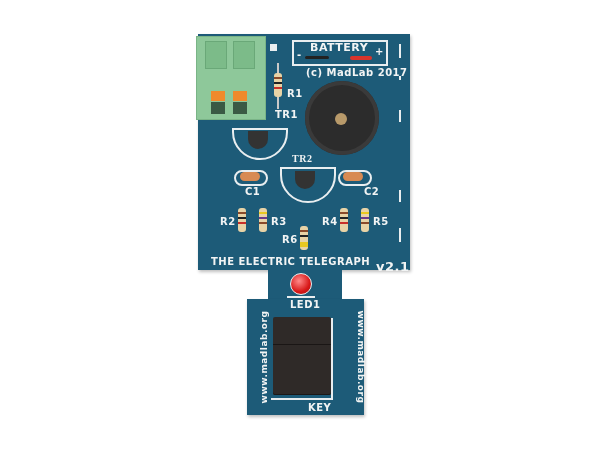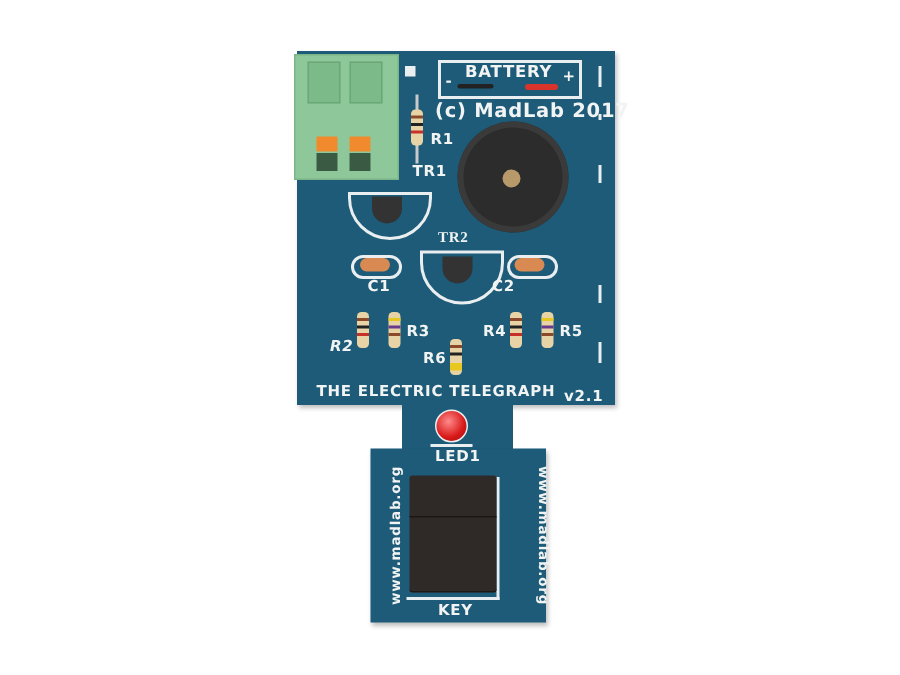--- a/index.html
+++ b/index.html
@@ -34,21 +34,21 @@
   <div style="position:absolute;left:36px;top:65px;width:14px;height:12px;background:#3a5a44;"></div>
 </div>
 <div style="position:absolute;left:270px;top:44px;width:7px;height:7px;background:#e9eef0;"></div>
 
 <div class="outline" style="left:292px;top:40px;width:92px;height:22px;"></div>
 <span class="silk" style="left:310px;top:41px;font-size:11px;">BATTERY</span>
 <span class="silk" style="left:297px;top:49px;">-</span>
 <span class="silk" style="left:375px;top:46px;">+</span>
 <div style="position:absolute;left:305px;top:56px;width:24px;height:3px;background:#222;border-radius:2px;"></div>
 <div style="position:absolute;left:350px;top:56px;width:22px;height:4px;background:#d8342c;border-radius:2px;"></div>
-<span class="silk" style="left:290px;top:67px;font-size:13px;">(c) MadLab 2017</span>
+<span class="silk" style="left:306px;top:67px;font-size:10px;">(c) MadLab 2017</span>
 
 <div class="lead" style="left:277px;top:63px;height:46px;"></div>
 <div class="res" style="left:274px;top:73px;">
   <div class="b" style="top:4px;background:#8a4a2a;"></div>
   <div class="b" style="top:9px;background:#222;"></div>
   <div class="b" style="top:14px;background:#c8302a;"></div>
 </div>
 <span class="silk" style="left:287px;top:88px;">R1</span>
 <span class="silk" style="left:275px;top:109px;">TR1</span>
 
@@ -61,28 +61,28 @@
 
 <span class="silk" style="left:292px;top:153px;font-family:Liberation Serif, serif;">TR2</span>
 <div class="tr" style="left:280px;top:167px;width:52px;height:32px;"></div>
 <div class="trbody" style="left:295px;top:171px;"></div>
 
 <div class="capout" style="left:234px;top:170px;width:30px;height:12px;"></div>
 <div class="cap" style="left:240px;top:172px;"></div>
 <span class="silk" style="left:245px;top:186px;">C1</span>
 <div class="capout" style="left:338px;top:170px;width:30px;height:12px;"></div>
 <div class="cap" style="left:343px;top:172px;"></div>
-<span class="silk" style="left:328px;top:186px;">C2</span>
+<span class="silk" style="left:364px;top:186px;">C2</span>
 
 <div class="res" style="left:238px;top:208px;">
   <div class="b" style="top:4px;background:#8a4a2a;"></div>
     <div class="b" style="top:9px;background:#222;"></div>
     <div class="b" style="top:14px;background:#c8302a;"></div>
 </div>
-<span class="silk" style="left:220px;top:226px;font-style:italic;">R2</span>
+<span class="silk" style="left:220px;top:216px;">R2</span>
 <div class="res" style="left:259px;top:208px;">
   <div class="b" style="top:4px;background:#e8c820;"></div>
     <div class="b" style="top:9px;background:#6a3a8a;"></div>
     <div class="b" style="top:14px;background:#8a4a2a;"></div>
 </div>
 <span class="silk" style="left:271px;top:216px;">R3</span>
 <div class="res" style="left:340px;top:208px;">
   <div class="b" style="top:4px;background:#8a4a2a;"></div>
     <div class="b" style="top:9px;background:#222;"></div>
     <div class="b" style="top:14px;background:#c8302a;"></div>
@@ -96,31 +96,31 @@
 <span class="silk" style="left:373px;top:216px;">R5</span>
 
 <div class="res" style="left:300px;top:226px;">
   <div class="b" style="top:4px;background:#8a4a2a;"></div>
     <div class="b" style="top:9px;background:#222;"></div>
     <div class="b" style="top:16px;background:#e8c820;height:5px;"></div>
 </div>
 <span class="silk" style="left:282px;top:234px;">R6</span>
 
 <span class="silk" style="left:211px;top:256px;font-size:10px;">THE ELECTRIC TELEGRAPH</span>
-<span class="silk" style="left:376px;top:259px;font-size:10px;">v2.1</span>
+<span class="silk" style="left:376px;top:259px;font-size:13px;">v2.1</span>
 
 <div class="dash" style="left:399px;top:44px;height:14px;"></div>
 <div class="dash" style="left:399px;top:76px;height:4px;"></div>
 <div class="dash" style="left:399px;top:110px;height:12px;"></div>
 <div class="dash" style="left:399px;top:190px;height:12px;"></div>
 <div class="dash" style="left:399px;top:228px;height:14px;"></div>
 
 <div style="position:absolute;left:290px;top:273px;width:20px;height:20px;border-radius:50%;background:radial-gradient(circle at 40% 35%,#ff8a8a,#d81818 60%,#a01010);border:1px solid #e9eef0;"></div>
 <div style="position:absolute;left:287px;top:296px;width:28px;height:2px;background:#e9eef0;"></div>
 <span class="silk" style="left:290px;top:299px;">LED1</span>
 
 <div class="outline" style="left:271px;top:318px;width:60px;height:80px;border-top:none;border-left:none;"></div>
 <div style="position:absolute;left:273px;top:317px;width:58px;height:78px;background:#2f2a28;border-radius:2px;box-shadow:inset 0 -1px 0 #1c1816;">
   <div style="position:absolute;left:0;top:27px;width:58px;height:1px;background:#1a1615;"></div>
 </div>
-<span class="silk" style="left:280px;top:402px;padding-left:12px;">KEY</span>
+<span class="silk" style="left:296px;top:402px;padding-left:12px;">KEY</span>
 <span class="silk" style="left:218px;top:352px;font-size:9px;transform:rotate(-90deg);transform-origin:center;">www.madlab.org</span>
 <span class="silk" style="left:315px;top:352px;font-size:9px;transform:rotate(90deg);transform-origin:center;">www.madlab.org</span>
 
 </body></html>

